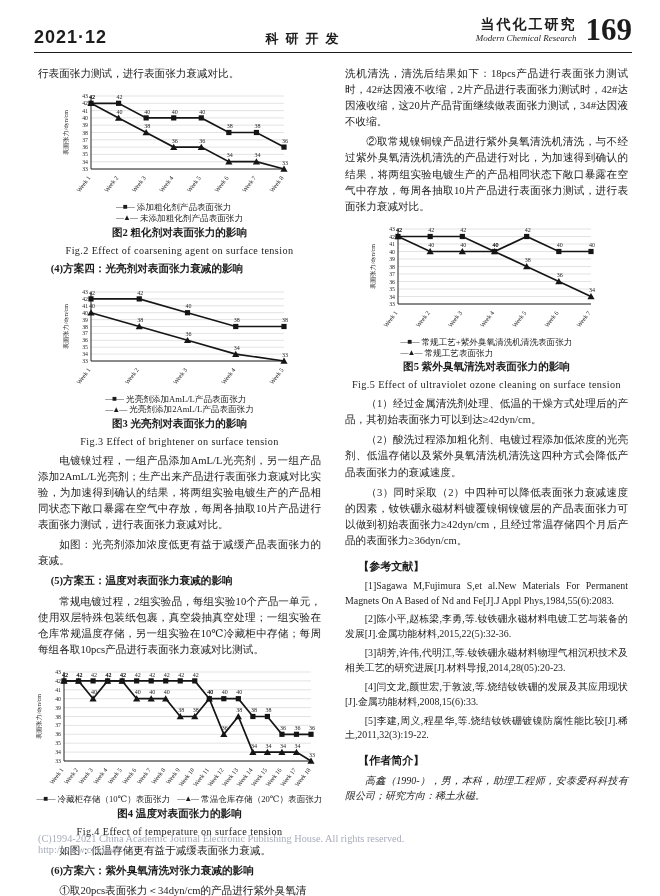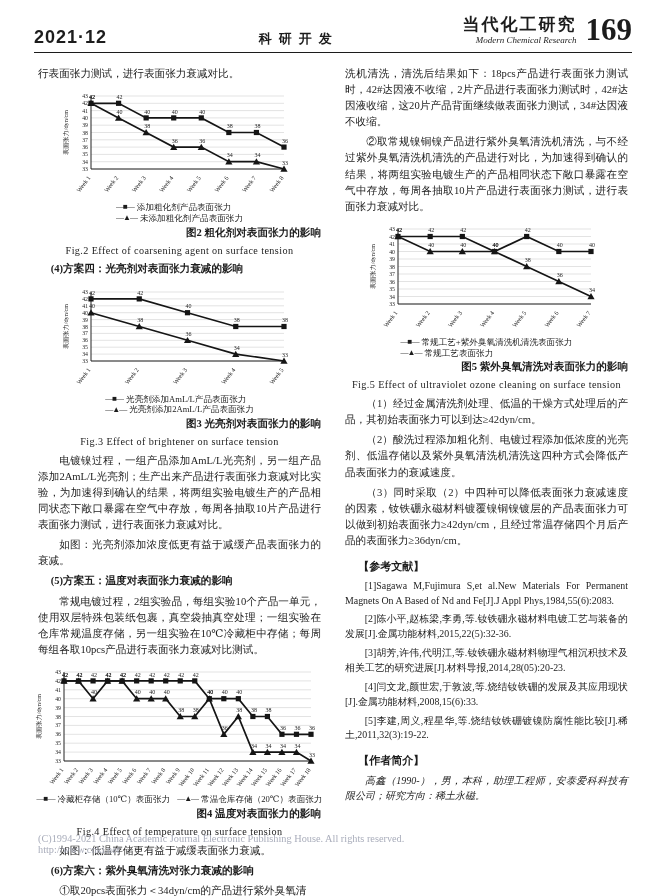--- a/index.html
+++ b/index.html
@@ -9,40 +9,40 @@
     position:relative;overflow:hidden;
   }
   .page{padding:12px 28px 0 34px;}
   
   .hdr{display:flex;align-items:flex-end;justify-content:space-between;
        border-bottom:1.6px solid #1c1c1c;padding-bottom:4px;}
   .hdr-issue{font-size:18px;font-weight:bold;letter-spacing:1px;font-family:"Liberation Sans",sans-serif;}
   .hdr-section{font-size:13px;font-weight:bold;letter-spacing:7px;transform:translateX(14px);}
   .hdr-right{display:flex;align-items:center;gap:9px;}
   .hdr-journal{text-align:right;line-height:1.15;}
-  .hdr-journal-cn{font-size:17px;font-weight:bold;letter-spacing:2px;text-align:right;}
+  .hdr-journal-cn{font-size:14px;font-weight:bold;letter-spacing:2px;text-align:right;}
   .hdr-journal-en{font-size:9px;font-style:italic;}
   .hdr-page{font-size:31px;font-weight:bold;font-family:"Liberation Serif",serif;}
   
   .cols{display:flex;gap:16px;margin-top:9px;}
   .col{width:291px;font-size:10.6px;line-height:1.52;text-align:justify;}
   p{margin:4px;}
   .para{text-indent:2em;}
   .para-cont{text-indent:0;}
   .subhead{text-indent:1.2em;font-weight:bold;margin-top:1px;}
   .note{text-indent:2em;}
   
   .fig{margin:3px 0 2px;}
   .chart-mount{display:flex;justify-content:center;}
   .legend{display:flex;flex-direction:column;gap:0px;width:max-content;margin:0 auto;
           font-size:8.6px;line-height:1.25;}
   .legend.inline{flex-direction:row;gap:7px;}
   .legend-row{display:flex;align-items:center;gap:3px;white-space:nowrap;}
   .lg-marker{font-size:8px;letter-spacing:-1px;}
-  .cap-cn{text-align:right;font-weight:bold;font-size:10.6px;margin-top:1px;text-indent:0;}
+  .cap-cn{text-align:center;font-weight:bold;font-size:10.6px;margin-top:1px;text-indent:0;}
   .cap-en{text-align:center;font-size:10.2px;letter-spacing:.4px;text-indent:0;line-height:1.25;}
   
   .sec-head{font-weight:bold;font-size:11.8px;margin:5px 0 2px;text-indent:0;}
   .blk-head{font-weight:bold;font-size:11px;text-indent:1.2em;margin-top:9px;}
   .ref{font-size:9.9px;line-height:1.5;text-indent:2em;}
   .author-txt{font-size:10px;line-height:1.5;text-indent:2em;font-style:italic;}
   
   .footer{position:absolute;left:0;right:0;bottom:41px;display:flex;
           justify-content:space-between;padding:0 38px;color:#a9adbb;font-size:10.3px;flex-direction:column;}
 </style>

